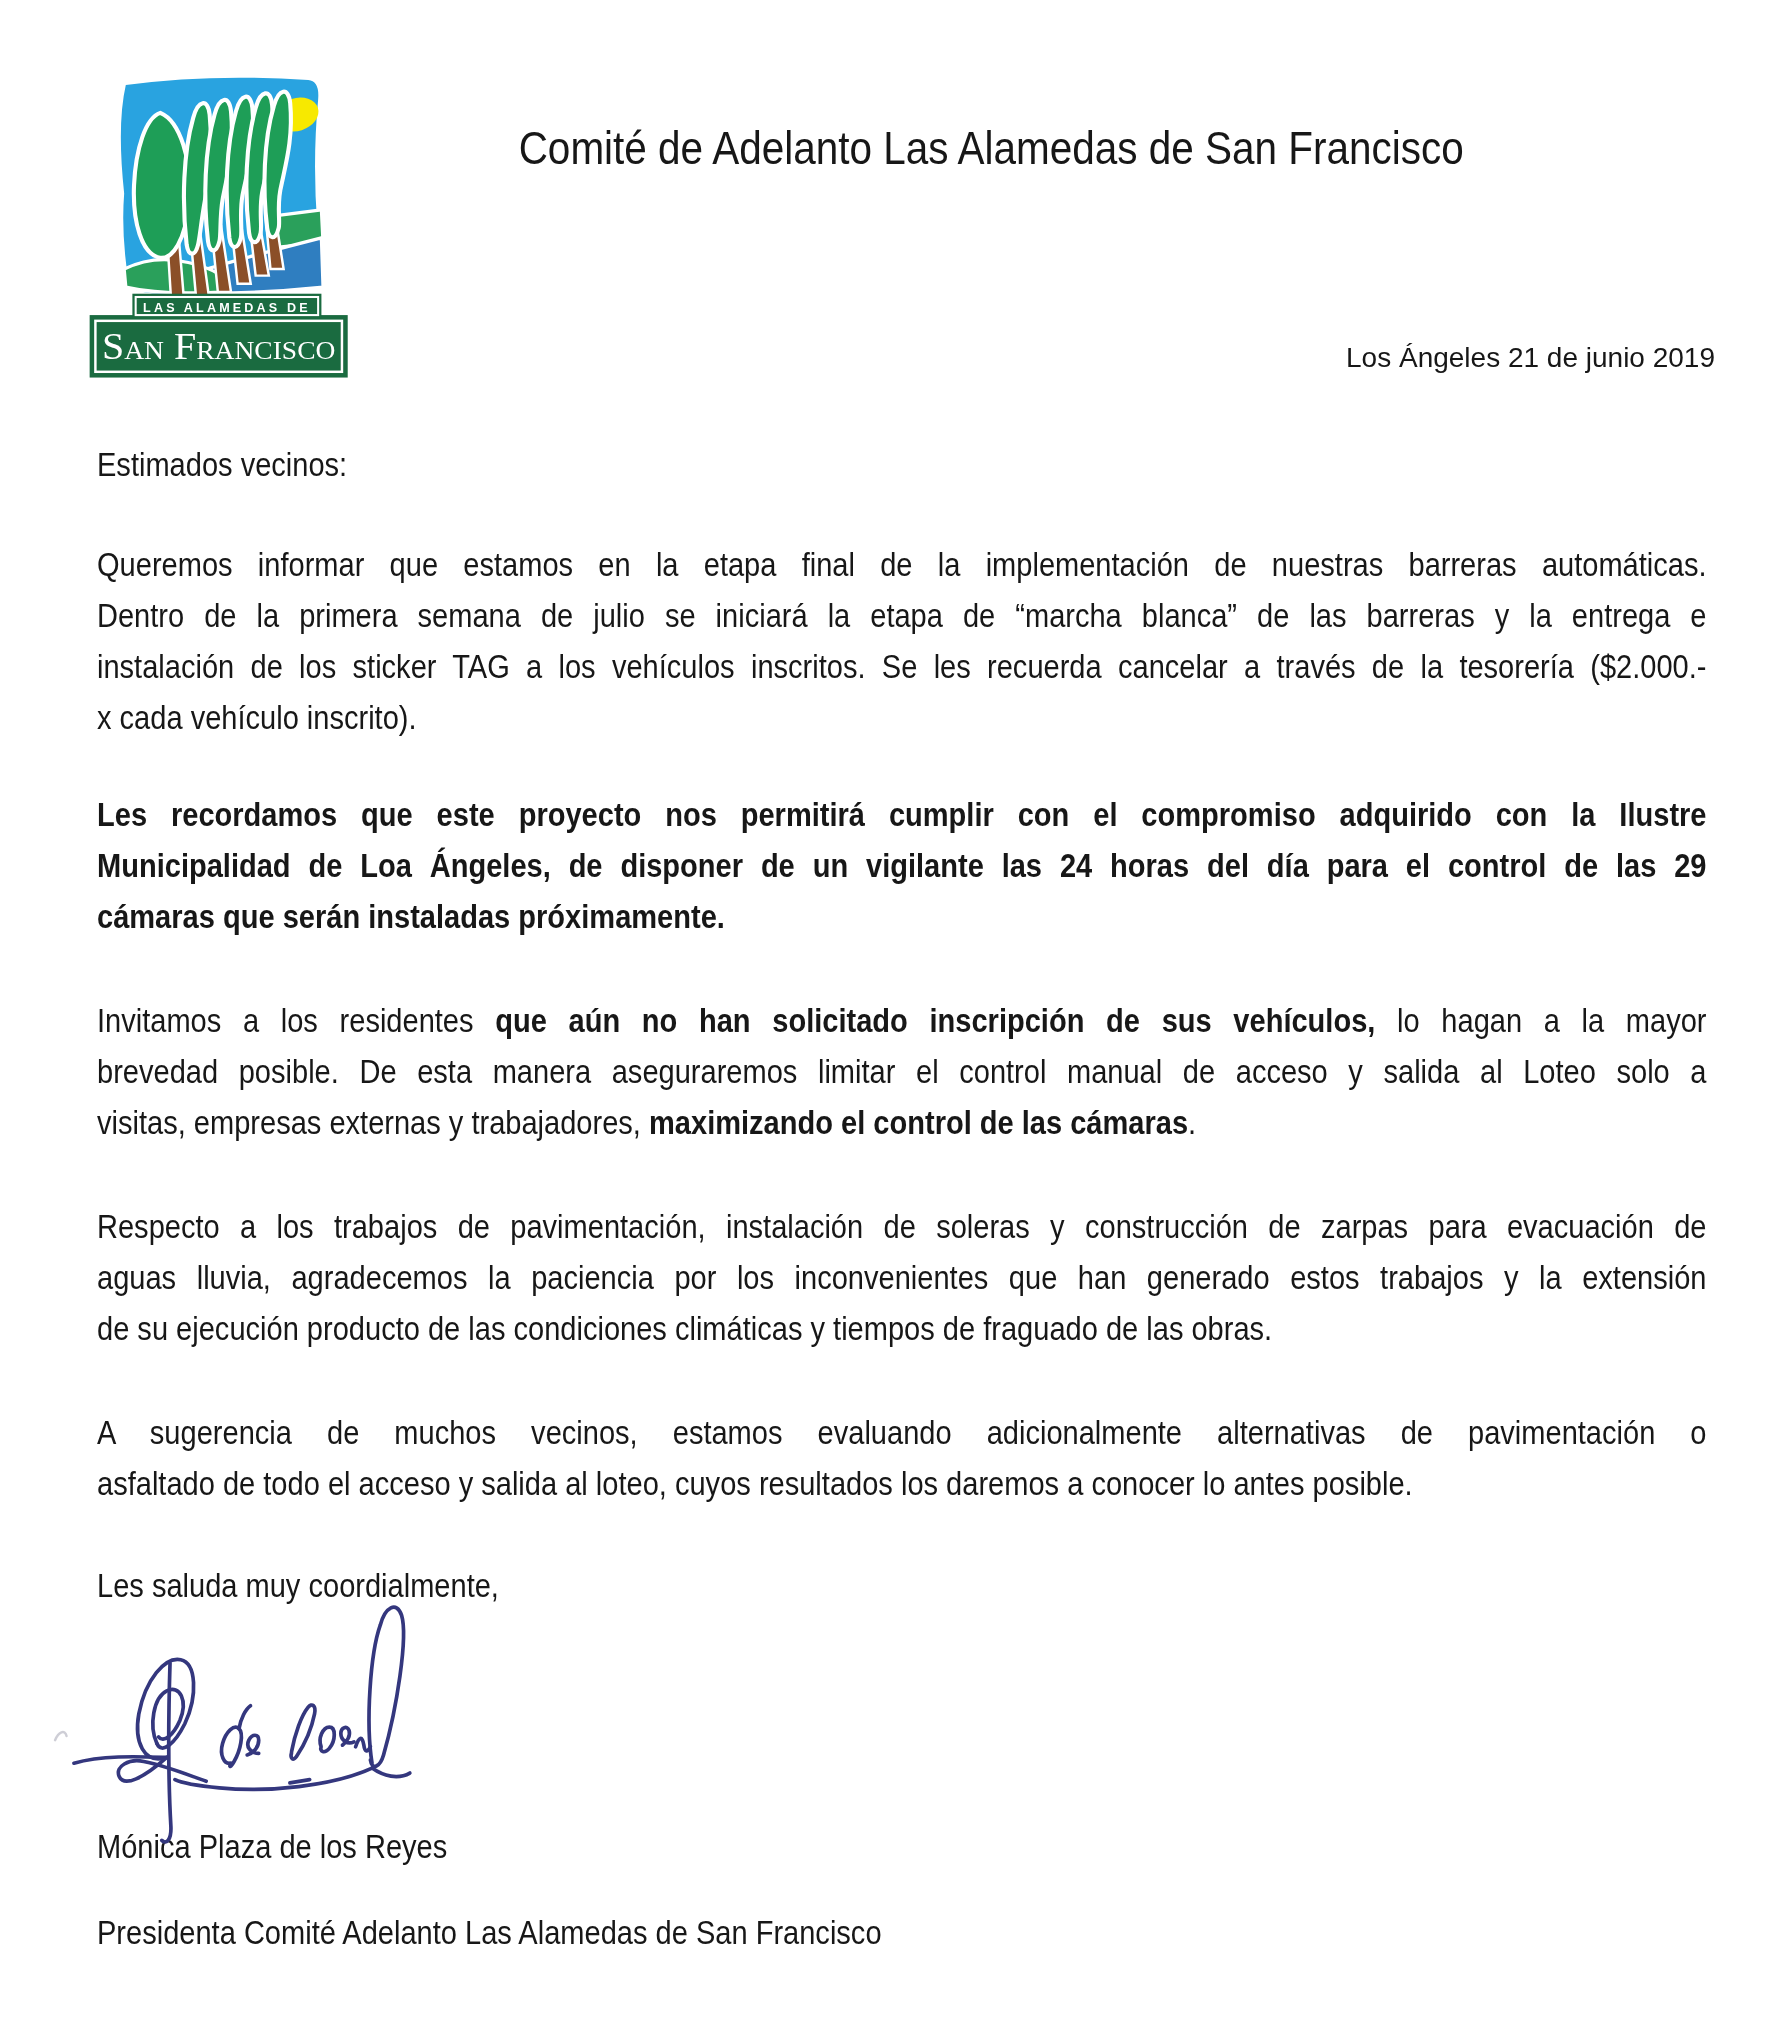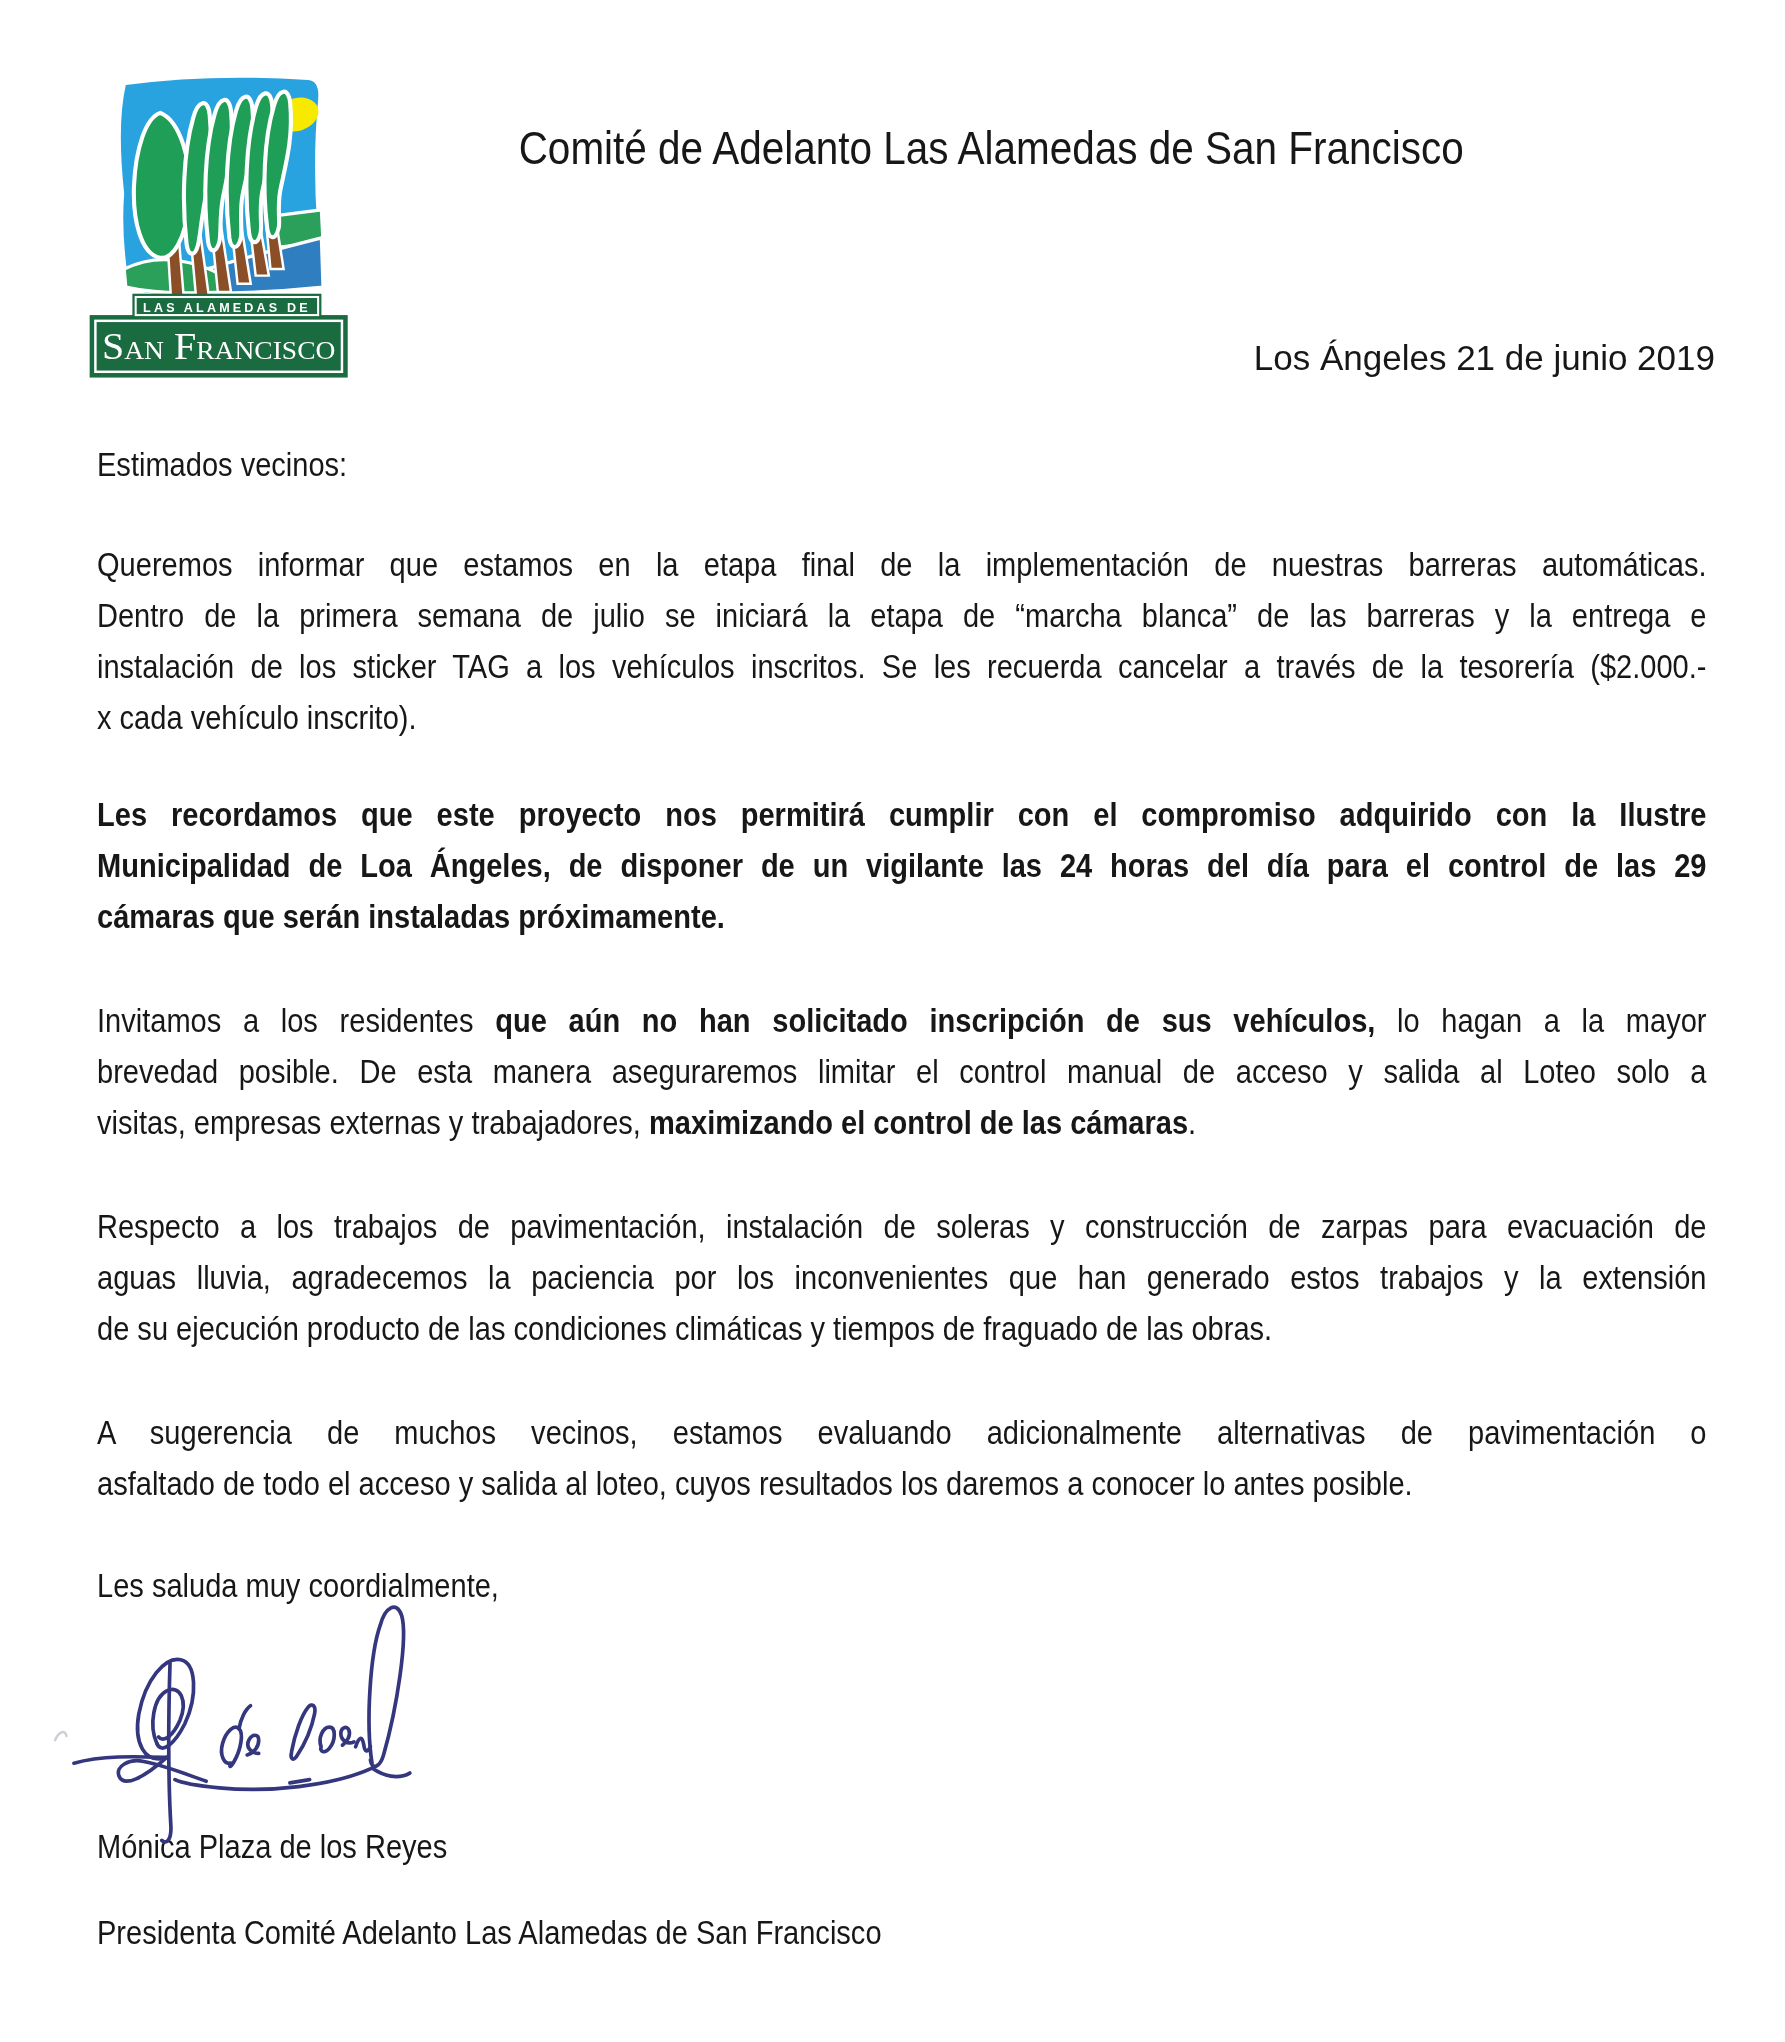--- a/index.html
+++ b/index.html
@@ -16,21 +16,21 @@
 
   
   .logo{position:absolute;left:88px;top:70px;width:263px;height:311px;text-align:center;}
   .doc-title{
     position:absolute;left:395px;top:122px;width:1355px;
     transform:scaleX(0.88);transform-origin:0 0;
     font-size:46px;line-height:53px;text-align:center;white-space:nowrap;
   }
   .doc-date{
     position:absolute;right:71px;top:336px;
-    font-size:35px;line-height:43px;text-align:right;
+    font-size:28px;line-height:43px;text-align:right;
   }
 
   
   .letter-text{
     position:absolute;left:97px;top:439px;width:1829px;
     transform:scaleX(0.88);transform-origin:0 0;
     font-size:33px;line-height:51px;
   }
   .salutation{line-height:51px;}
   .para{margin-top:53px;}

